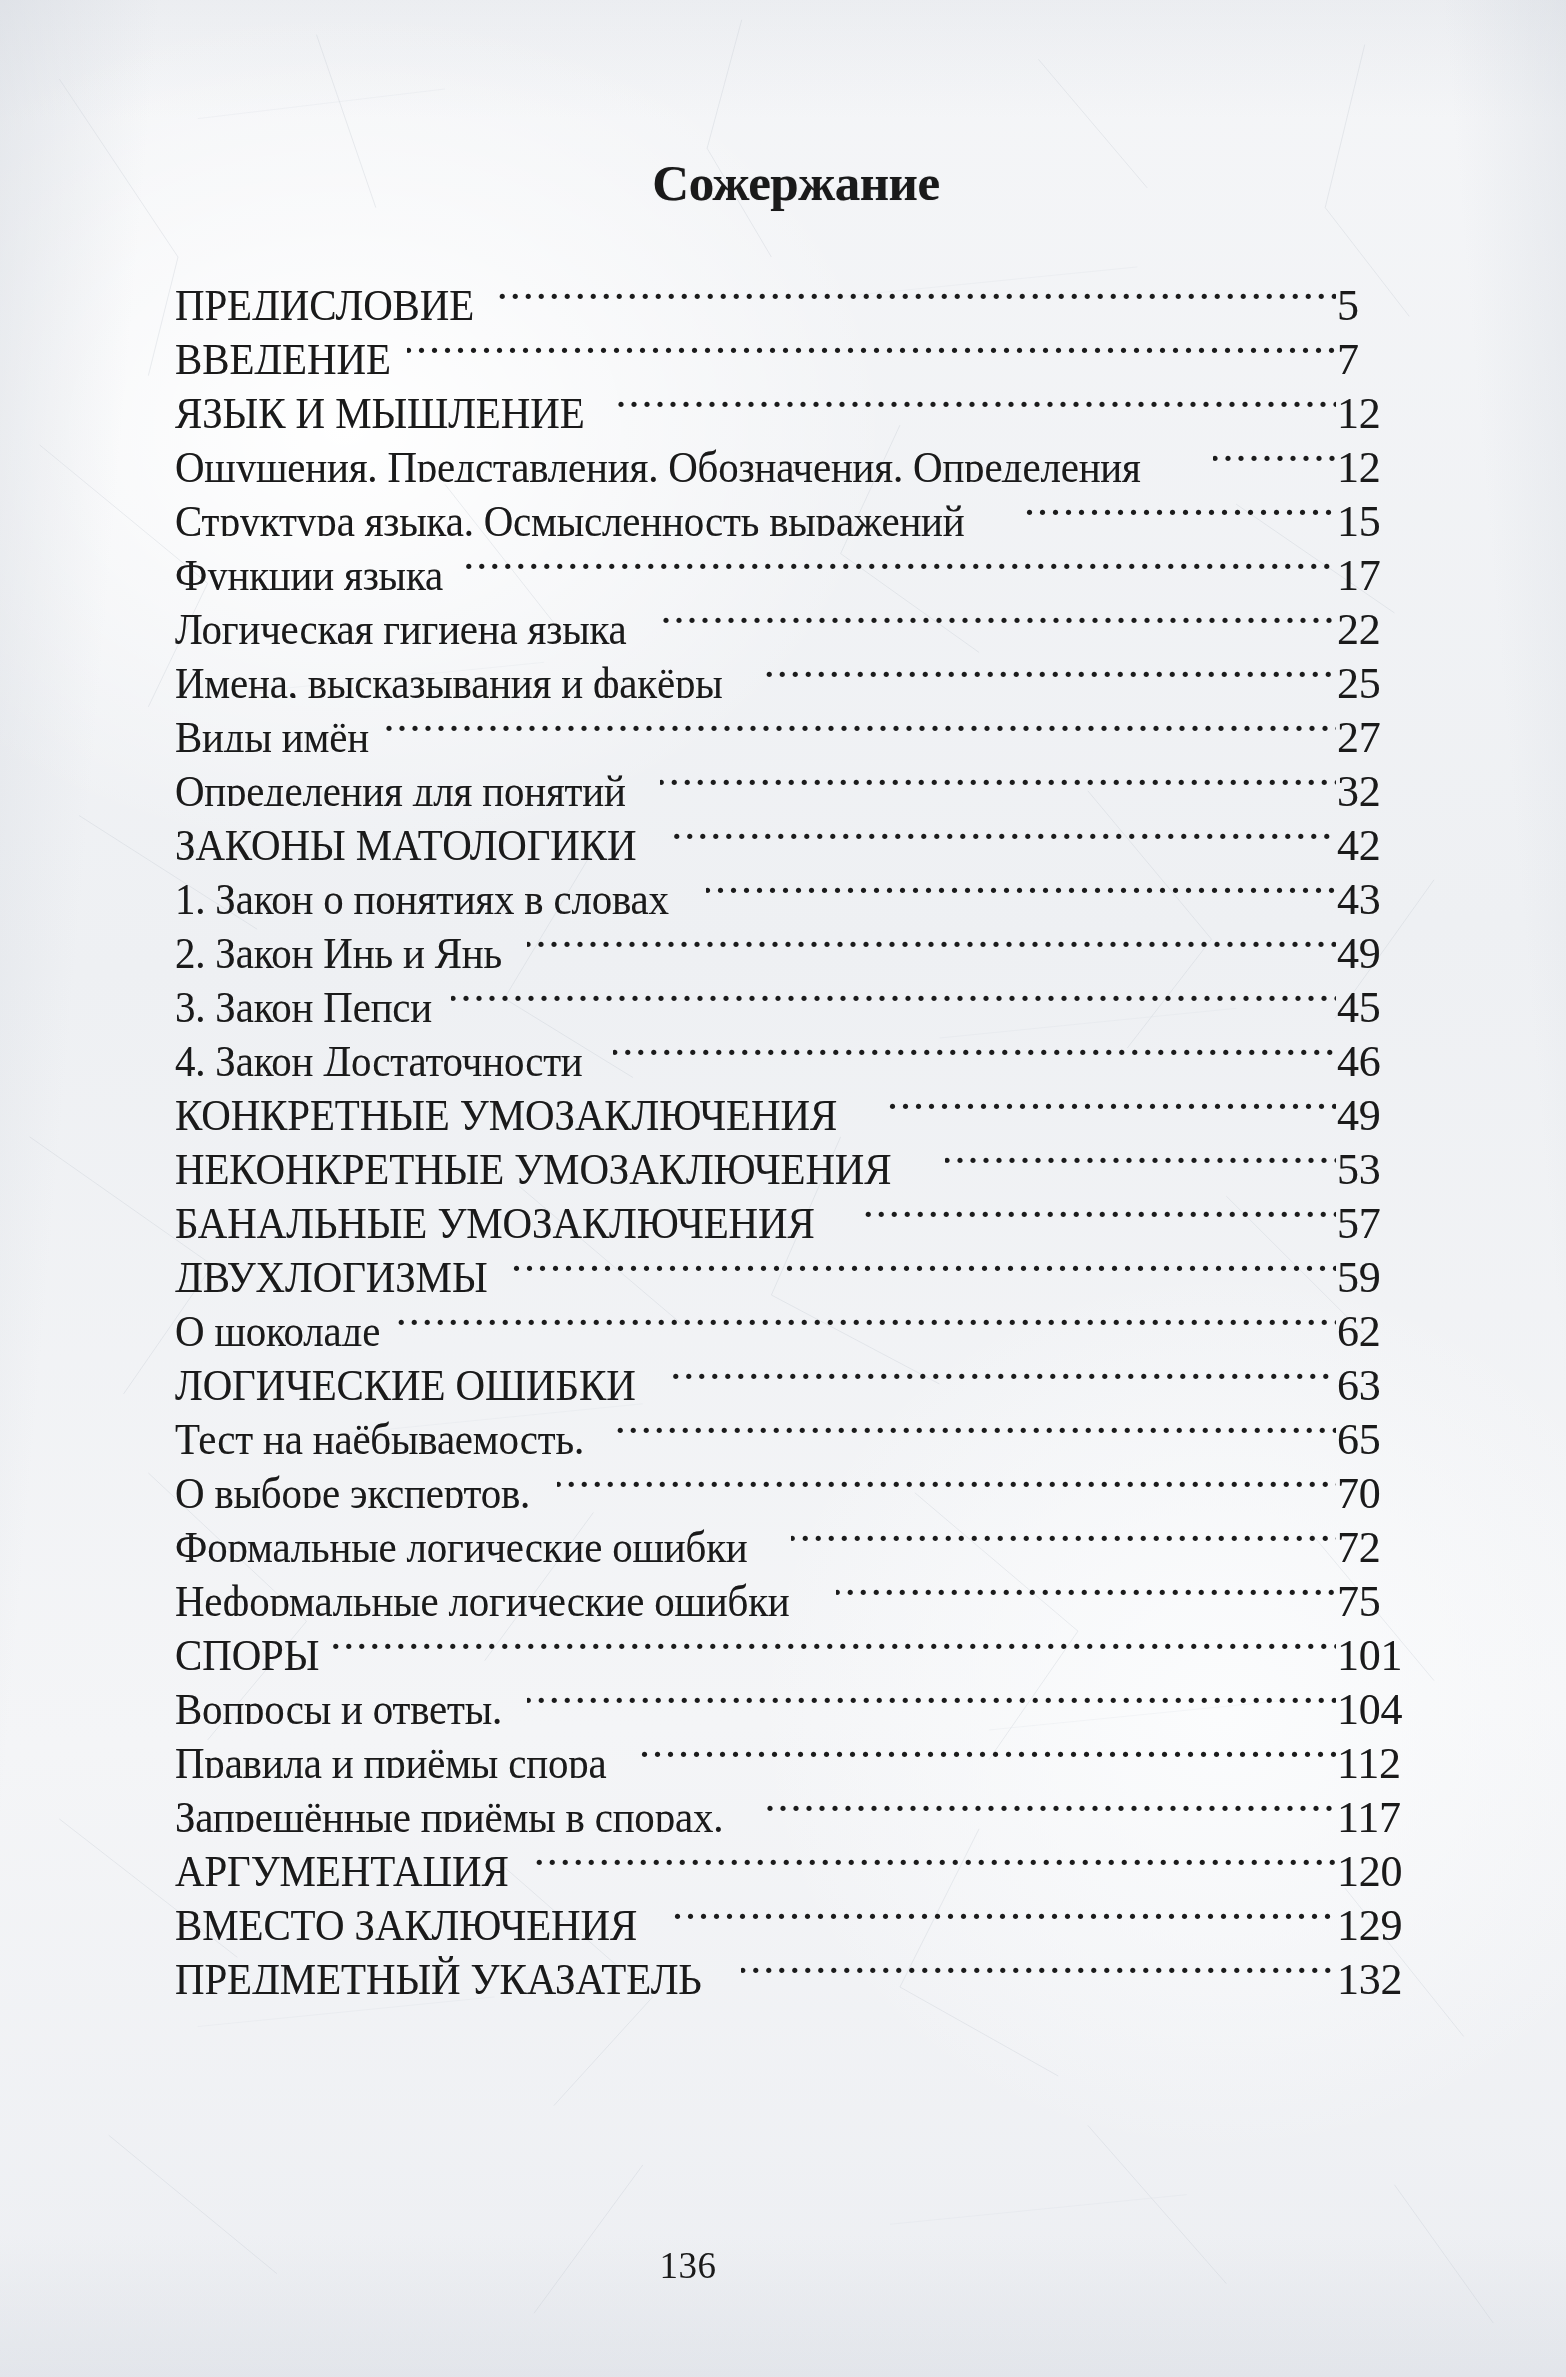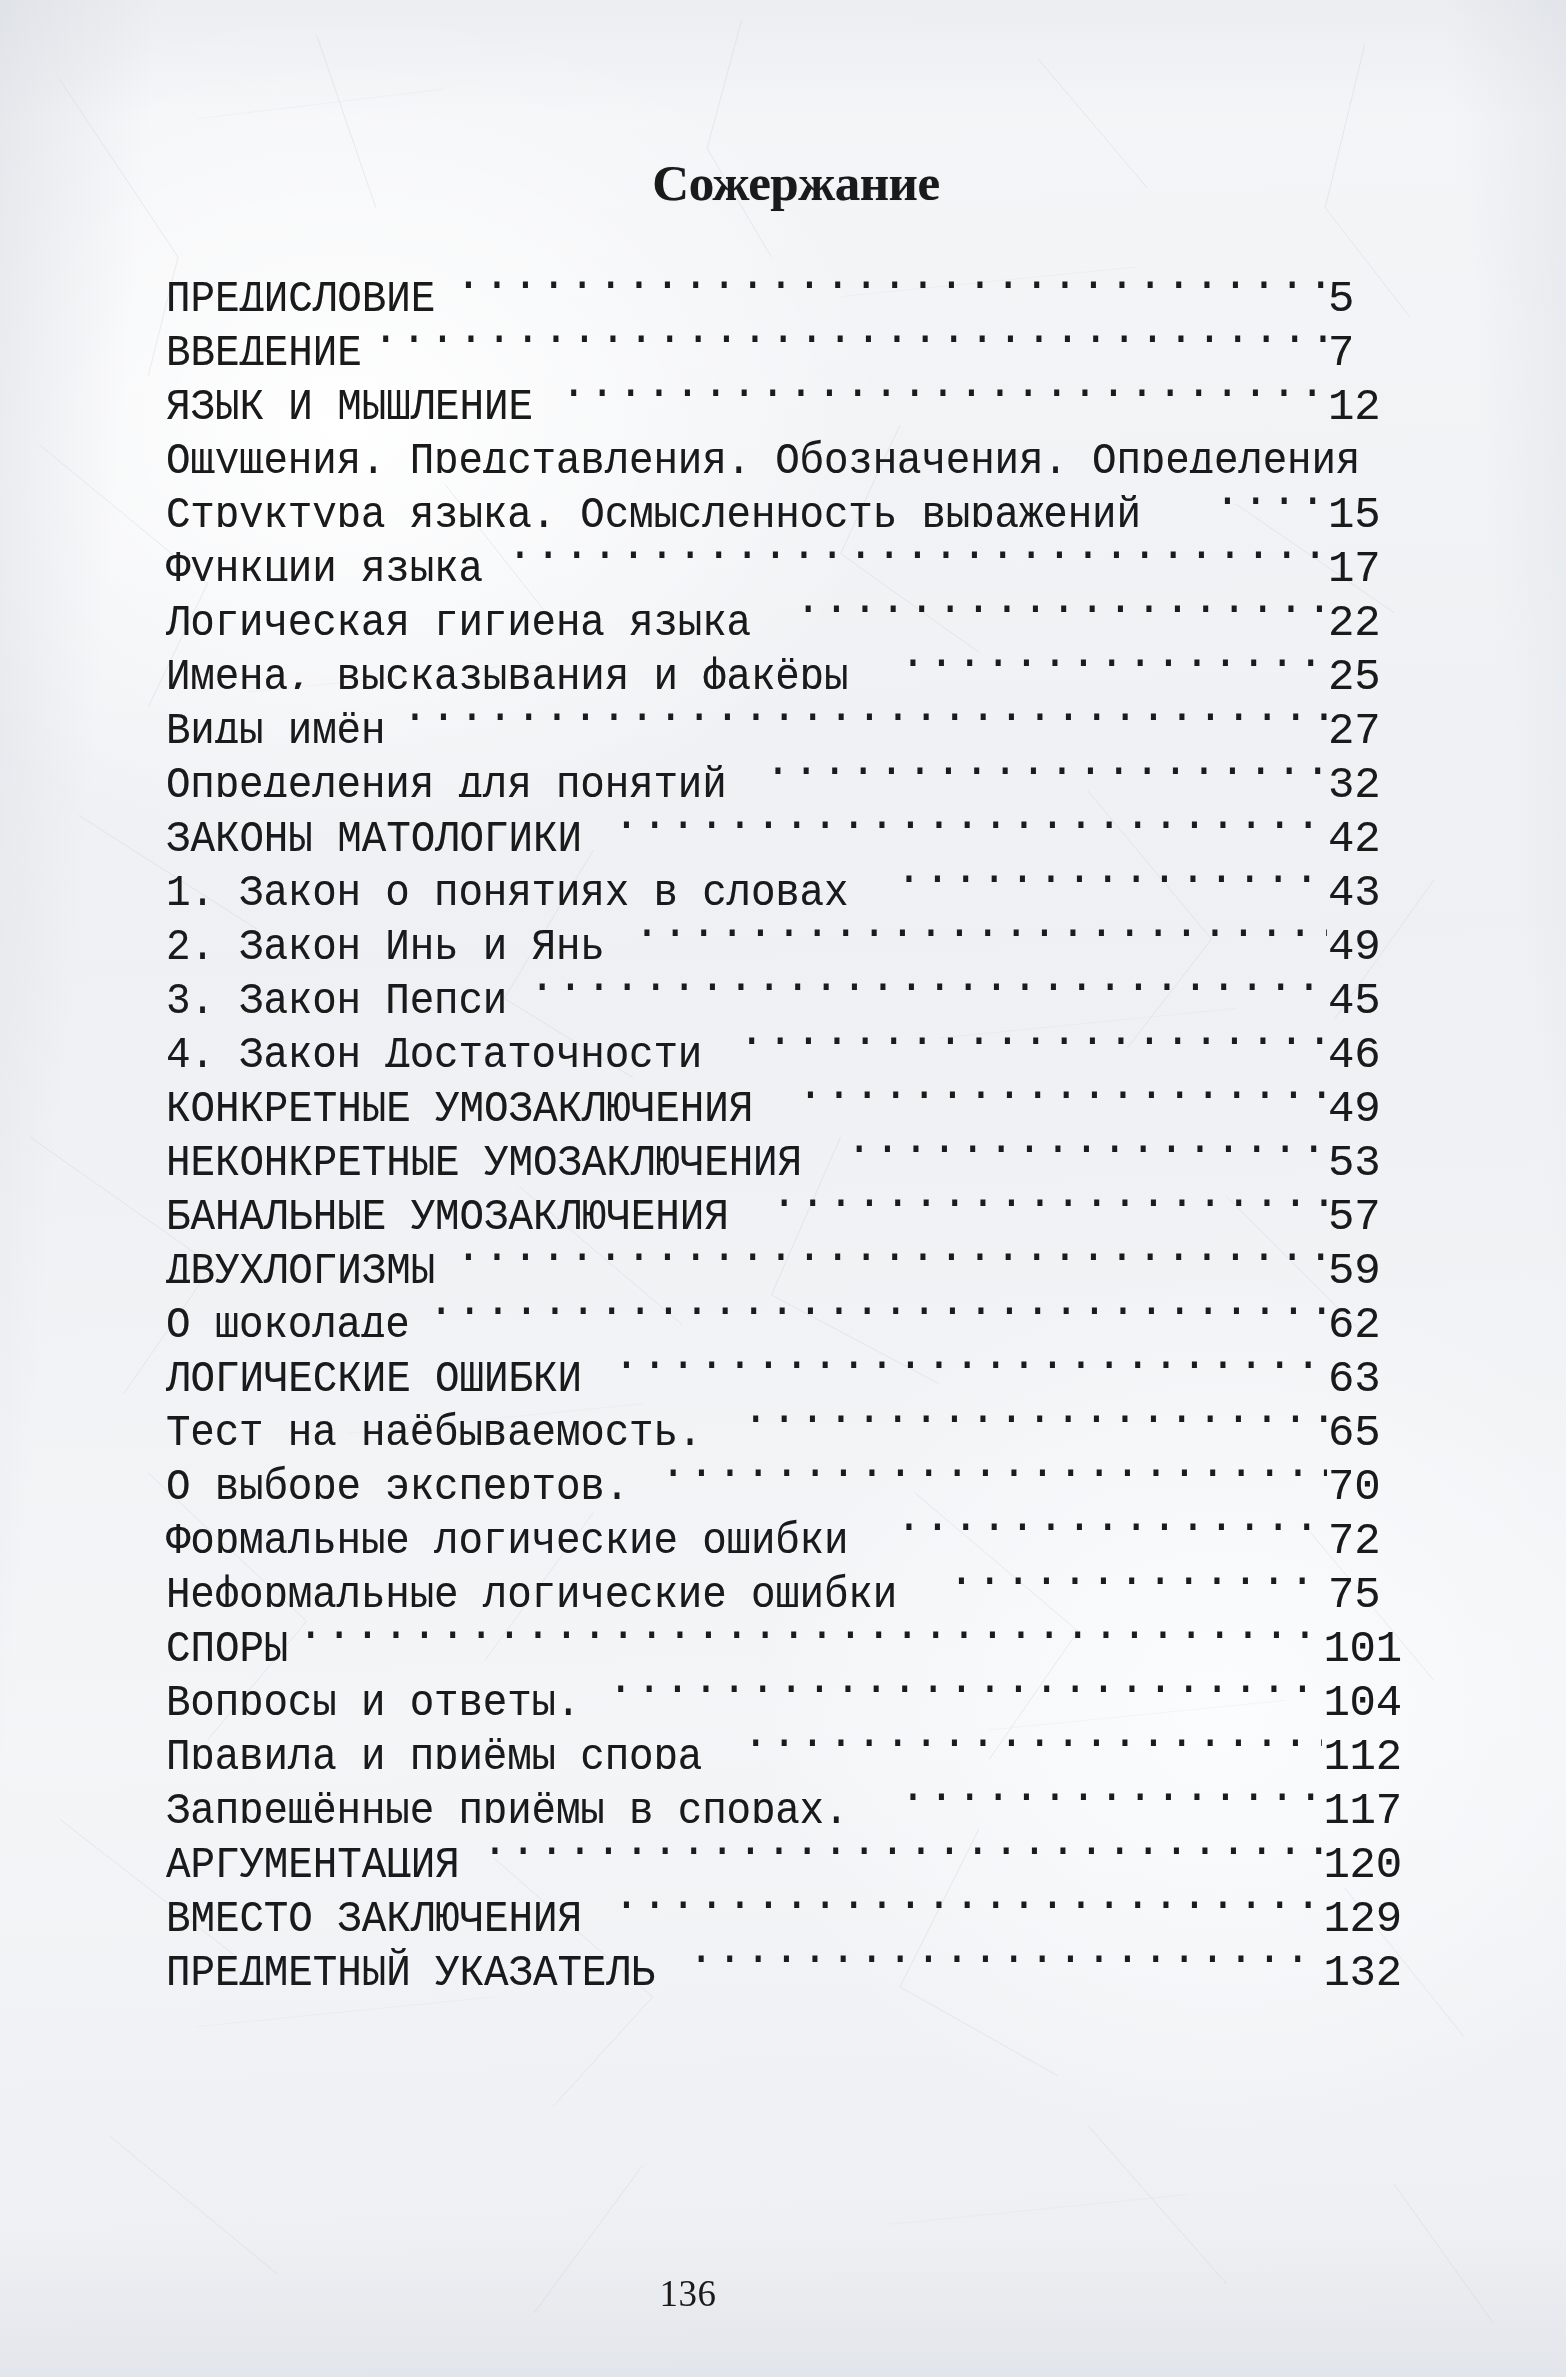--- a/index.html
+++ b/index.html
@@ -66,23 +66,22 @@
     width: 1236px;
     text-shadow: 0 0 0.7px rgba(40,40,45,.45);
   }
 
   .toc-list {
     position: absolute;
     top: 257px;
     left: 0;
     width: 1236px;
     list-style: none;
-    margin: 0;
+    margin: 9px;
     padding: 0;
-    font-family: Liberation Mono, monospace;
   }
 
   .toc-row {
     display: flex;
     align-items: baseline;
     width: 100%;
     height: 54px;
     overflow: hidden;
     white-space: nowrap;
   }
@@ -138,21 +137,20 @@
   .folio {
     position: absolute;
     left: 0;
     top: 2247px;
     width: 1376px;
     text-align: center;
     font-size: 37px;
     line-height: 1;
     z-index: 3;
     letter-spacing: 0.5px;
-    margin-top: 28px;
   }
 </style>
 </head>
 <body>
 
 <div class="page">
 
   <div class="fibres">
     <svg xmlns="http://www.w3.org/2000/svg" viewBox="0 0 3169 4809" preserveAspectRatio="none">
       <g stroke="#b9c0ca" stroke-width="2" fill="none" opacity="0.55">

